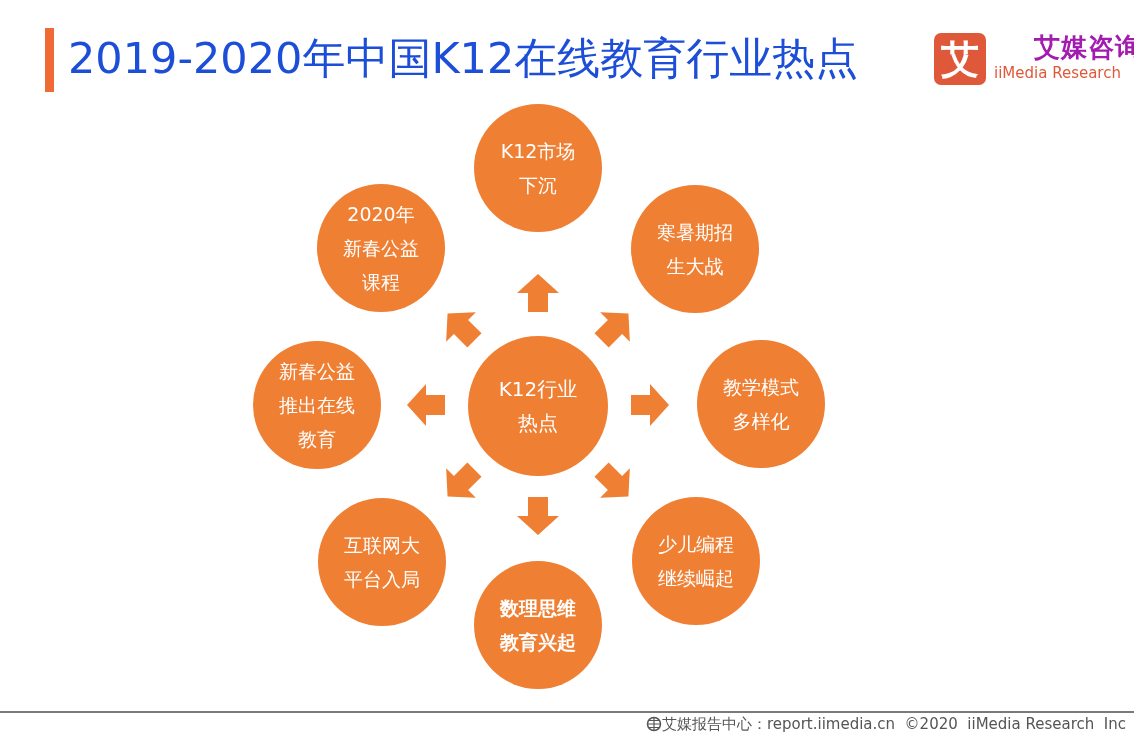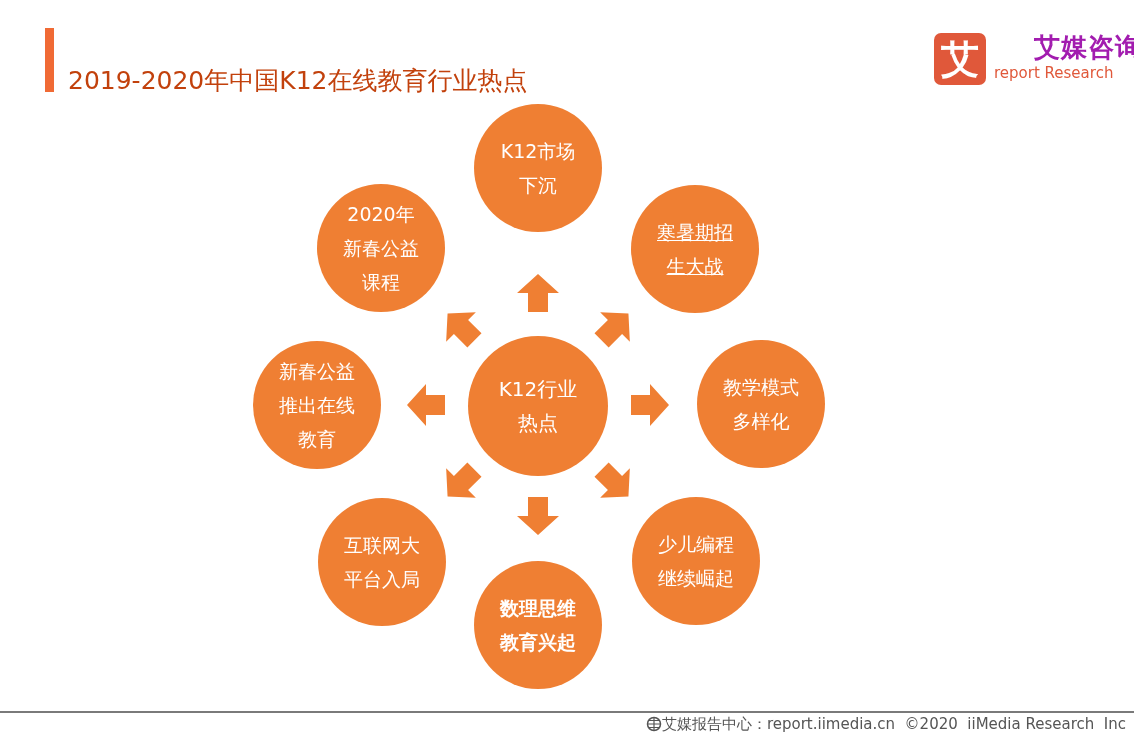--- a/index.html
+++ b/index.html
@@ -4,22 +4,22 @@
   <style>
     html, body { margin: 0; padding: 0; }
     body {
       width: 1134px; height: 737px; background: #ffffff; position: relative; overflow: hidden;
       font-family: "DejaVu Sans", "Liberation Sans", sans-serif;
     }
     .title-bar {
       position: absolute; left: 45px; top: 28px; width: 9px; height: 64px; background: #f06a35;
     }
     .title {
-      position: absolute; left: 68px; top: 30px; font-size: 25px; color: #c2410c; letter-spacing: 0px;
-      line-height: 56px; white-space: nowrap; margin-top: 23px;
+      position: absolute; left: 68px; top: 30px; font-size: 43px; color: #1d4ed8; letter-spacing: 0px;
+      line-height: 56px; white-space: nowrap;
     }
     .logo { position: absolute; left: 934px; top: 33px; width: 190px; height: 52px; }
     .logo-mark {
       position: absolute; left: 0; top: 0; width: 52px; height: 52px; background: #e0583a; border-radius: 7px;
       color: #fff; font-size: 38px; line-height: 52px; text-align: center; font-weight: bold;
     }
     .logo-cn { position: absolute; left: 72px; top: -3px; font-size: 26px; color: #a21caf; font-weight: bold; letter-spacing: 1px; white-space: nowrap; margin-left: 28px; }
     .logo-en { position: absolute; left: 60px; top: 31px; font-size: 15px; color: #e0583a; white-space: nowrap; }
 
     .diagram { position: absolute; left: 0; top: 0; width: 1134px; height: 737px; }
@@ -40,21 +40,21 @@
   </style>
 </head>
 <body>
 
 <div class="title-bar"></div>
 <div class="title">2019-2020年中国K12在线教育行业热点</div>
 
 <div class="logo">
   <div class="logo-mark">艾</div>
   <div class="logo-cn">艾媒咨询</div>
-  <div class="logo-en">report Research</div>
+  <div class="logo-en">iiMedia Research</div>
 </div>
 
 <div class="diagram">
 
   <svg class="arrow" width="1134" height="737" style="left:0;top:0;">
     <defs>
 
       <path id="arr" d="M0,-19 L21,0 L10,0 L10,19 L-10,19 L-10,0 L-21,0 Z" fill="#ef7f33"></path>
     </defs>
     <g>
@@ -81,21 +81,21 @@
     <g>
         <use href="#arr" transform="translate(461,327) rotate(315)"></use>
       </g>
   </svg>
 
   <div class="node center" style="left:468px; top:336px; width:140px; height:140px;">K12行业
 热点</div>
 
   <div class="node" style="left:474px; top:104px; width:128px; height:128px;">K12市场
 下沉</div>
-  <div class="node" style="left:631px; top:185px; width:128px; height:128px;text-decoration:underline;">寒暑期招
+  <div class="node" style="left:631px; top:185px; width:128px; height:128px;">寒暑期招
 生大战</div>
   <div class="node" style="left:697px; top:340px; width:128px; height:128px;">教学模式
 多样化</div>
   <div class="node" style="left:632px; top:497px; width:128px; height:128px;">少儿编程
 继续崛起</div>
   <div class="node" style="left:474px; top:561px; width:128px; height:128px;font-weight:bold;">数理思维
 教育兴起</div>
   <div class="node" style="left:318px; top:498px; width:128px; height:128px;">互联网大
 平台入局</div>
   <div class="node" style="left:253px; top:341px; width:128px; height:128px;">新春公益

